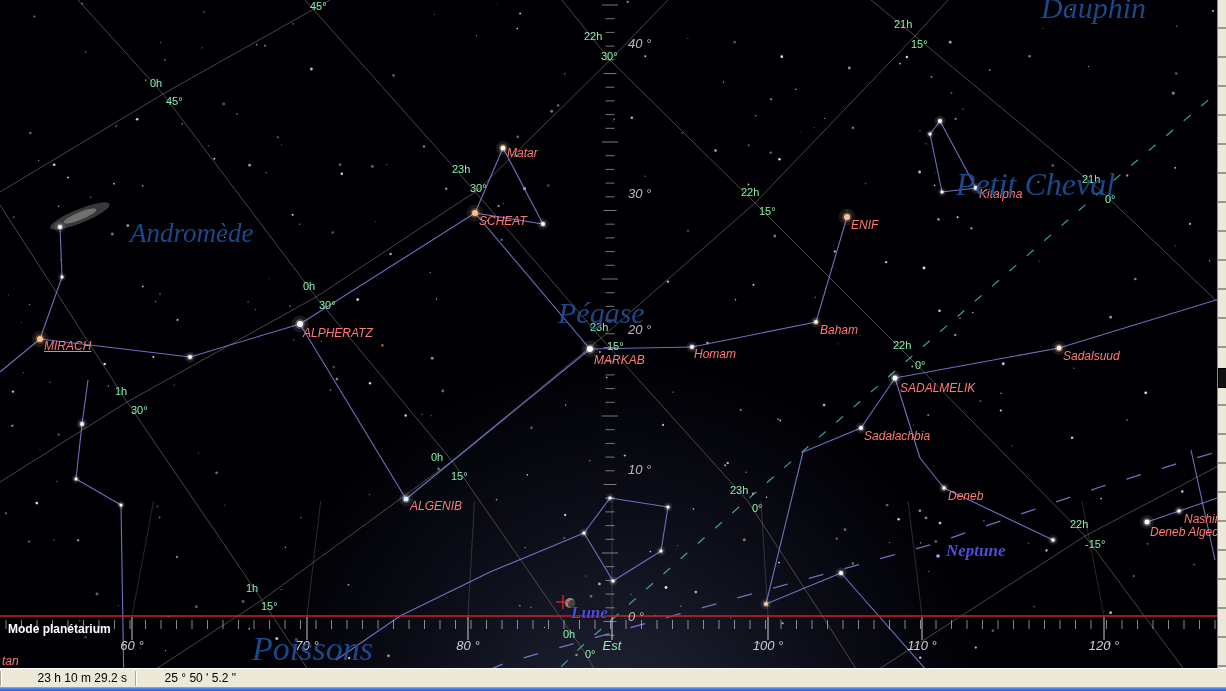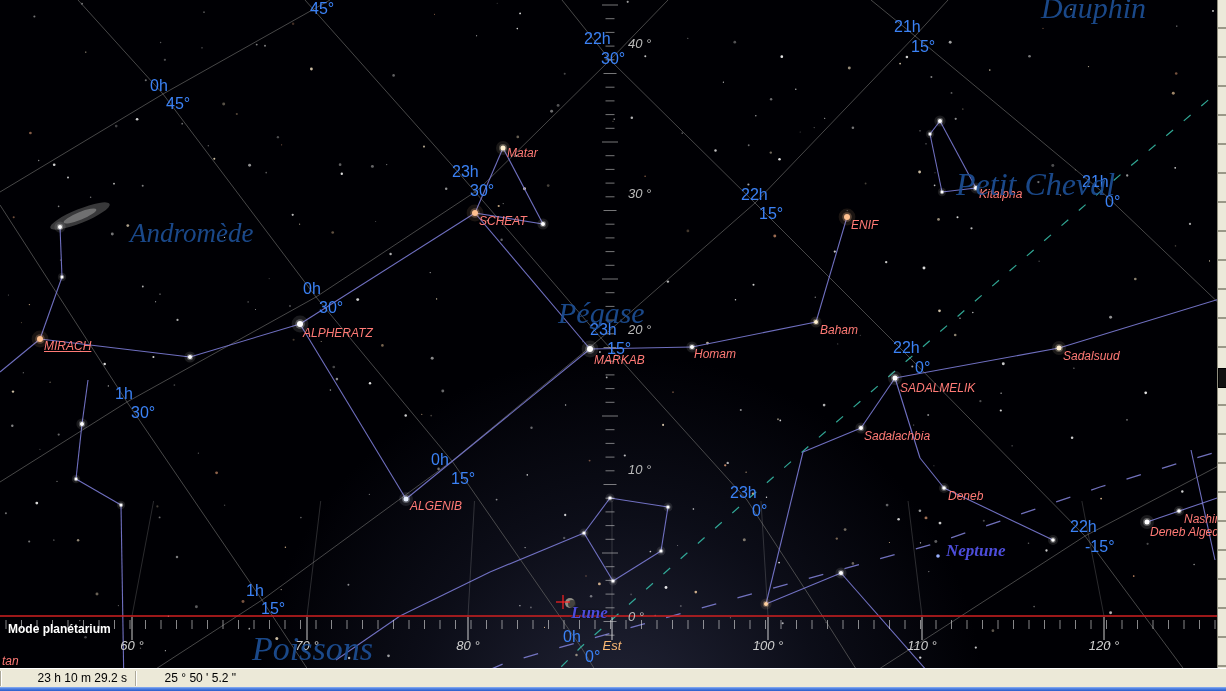--- a/index.html
+++ b/index.html
@@ -4,24 +4,24 @@
 <style>
   html,body{margin:0;padding:0;background:#222;}
   #app{position:relative;width:1226px;height:691px;overflow:hidden;background:#000;
        font-family:"Liberation Sans",sans-serif;}
   #map{position:absolute;left:0;top:0;width:1226px;height:668px;overflow:hidden;
        background:#000004;}
   #map .glow{position:absolute;left:260px;top:360px;width:720px;height:420px;
        background:radial-gradient(ellipse at 50% 85%, rgba(62,66,96,.55) 0%, rgba(40,44,70,.30) 40%, rgba(0,0,0,0) 72%);}
   svg{position:absolute;left:0;top:0;}
   .lbl{position:absolute;white-space:nowrap;line-height:1;}
-  .glabel{color:#3b82f6;font-size:16px;}
+  .glabel{color:#86efac;font-size:11px;}
   .mlabel{color:#b9b9b9;font-size:13px;font-style:italic;}
   .alabel{color:#cfcfcf;font-size:13px;font-style:italic;transform:translateX(-50%);}
-  .alabel.est{color:#fdba74;text-align:right;}
+  .alabel.est{color:#86efac;text-align:right;}
   .slabel{color:#ff7a76;font-size:12px;font-style:italic;}
   .clabel{color:#1d4f95;font-style:italic;font-family:"Liberation Serif",serif;opacity:.92;}
   .plabel{color:#4d4ddb;font-weight:bold;font-style:italic;font-family:"Liberation Serif",serif;
           font-size:17px;text-shadow:0 0 2px #000;}
   .hdr{position:absolute;left:8px;top:7px;color:#fff;font-size:13px;font-weight:bold;}
   .hdr span{margin-right:26px;}
   .mode{position:absolute;left:8px;top:622px;color:#fff;font-size:12px;font-weight:bold;}
   
   #ruler{position:absolute;right:0;top:0;width:8px;height:668px;background:#ece9da;
          border-left:1px solid #8e8c7d;z-index:30;

